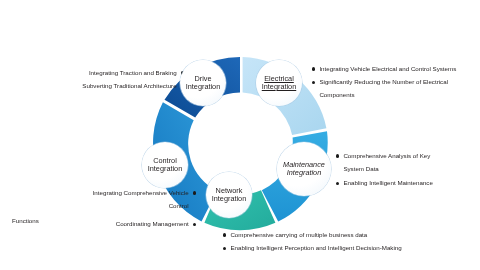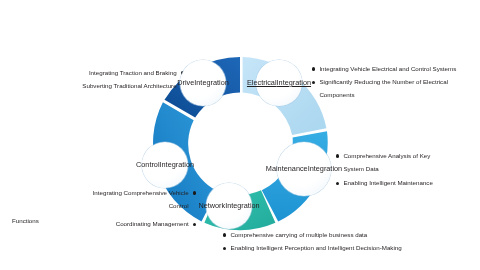--- a/index.html
+++ b/index.html
@@ -34,40 +34,41 @@
 
   
   .bubble {
     position: absolute;
     width: 46px;
     height: 46px;
     border-radius: 50%;
     background: radial-gradient(circle at 38% 30%, #ffffff 55%, #eef5fb 100%);
     box-shadow: 0 0 0 0.6px rgba(170,200,225,0.75);
     display: flex;
-    flex-direction: row;
+    flex-direction: column;
     align-items: center;
     justify-content: center;
     text-align: center;
     line-height: 1.12;
     font-size: 7.3px;
     color: #231f20;
     z-index: 5;
   }
   .bubble.wide {
     width: 54px;
     height: 54px;
     font-size: 7.3px;
+    font-style: italic;
   }
   .bubble span { display: block; white-space: nowrap; }
 
   .bubble-drive       { left: 180px; top: 60px; }
   .bubble-electrical  { left: 256px; top: 60px; text-decoration: underline; }
   .bubble-maintenance { left: 277px; top: 142px; }
-  .bubble-network     { left: 206px; top: 183px; }
+  .bubble-network     { left: 206px; top: 172px; }
   .bubble-control     { left: 142px; top: 142px; }
 
   
   .ann {
     position: absolute;
     font-size: 6.2px;
     line-height: 1.0;
     color: #231f20;
     white-space: nowrap;
   }

